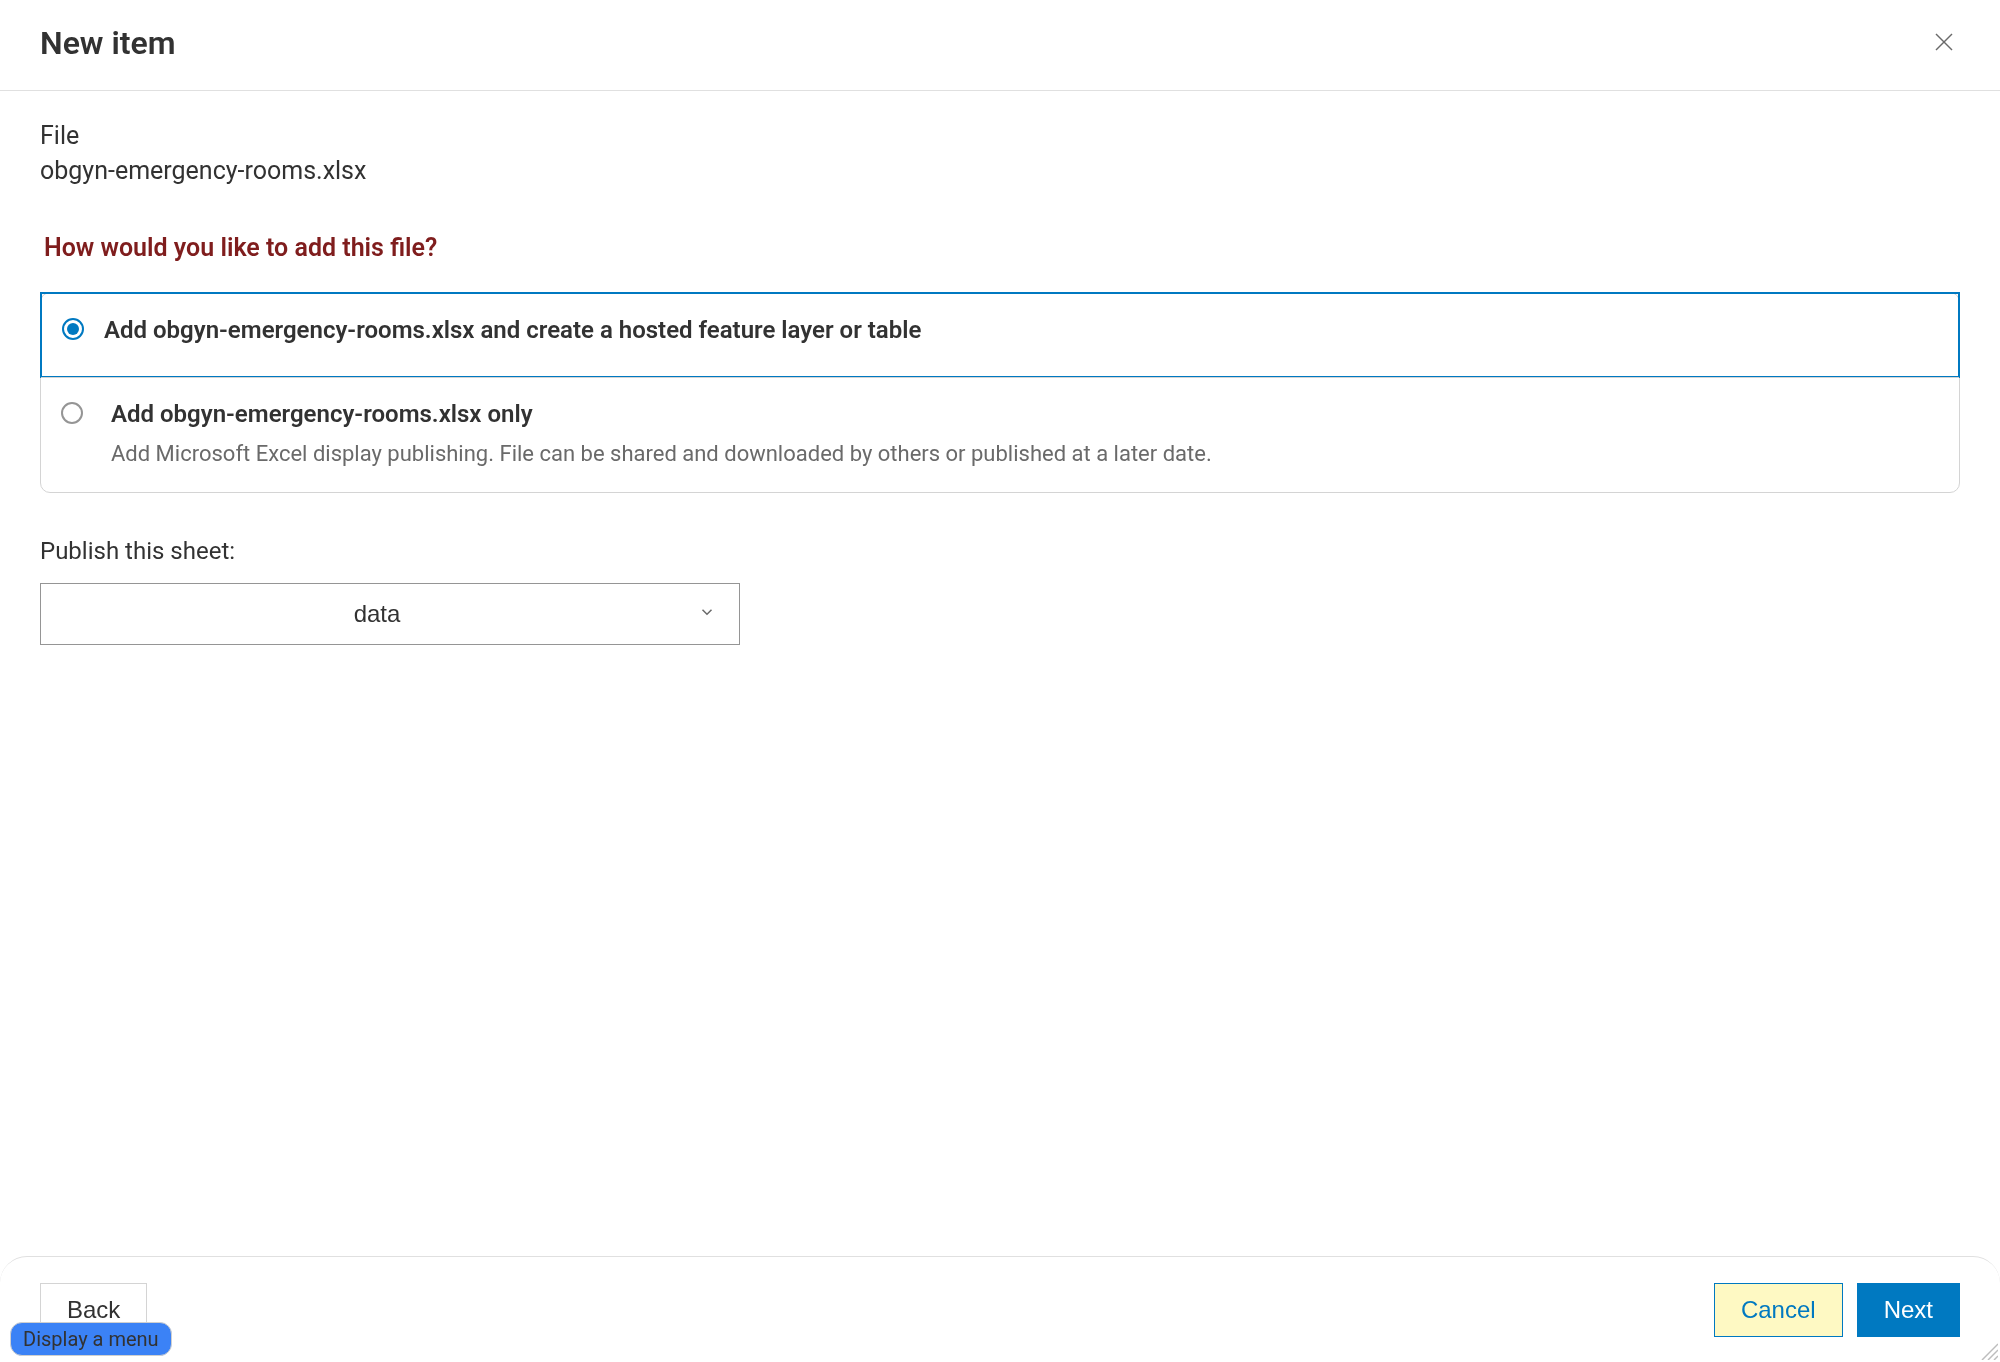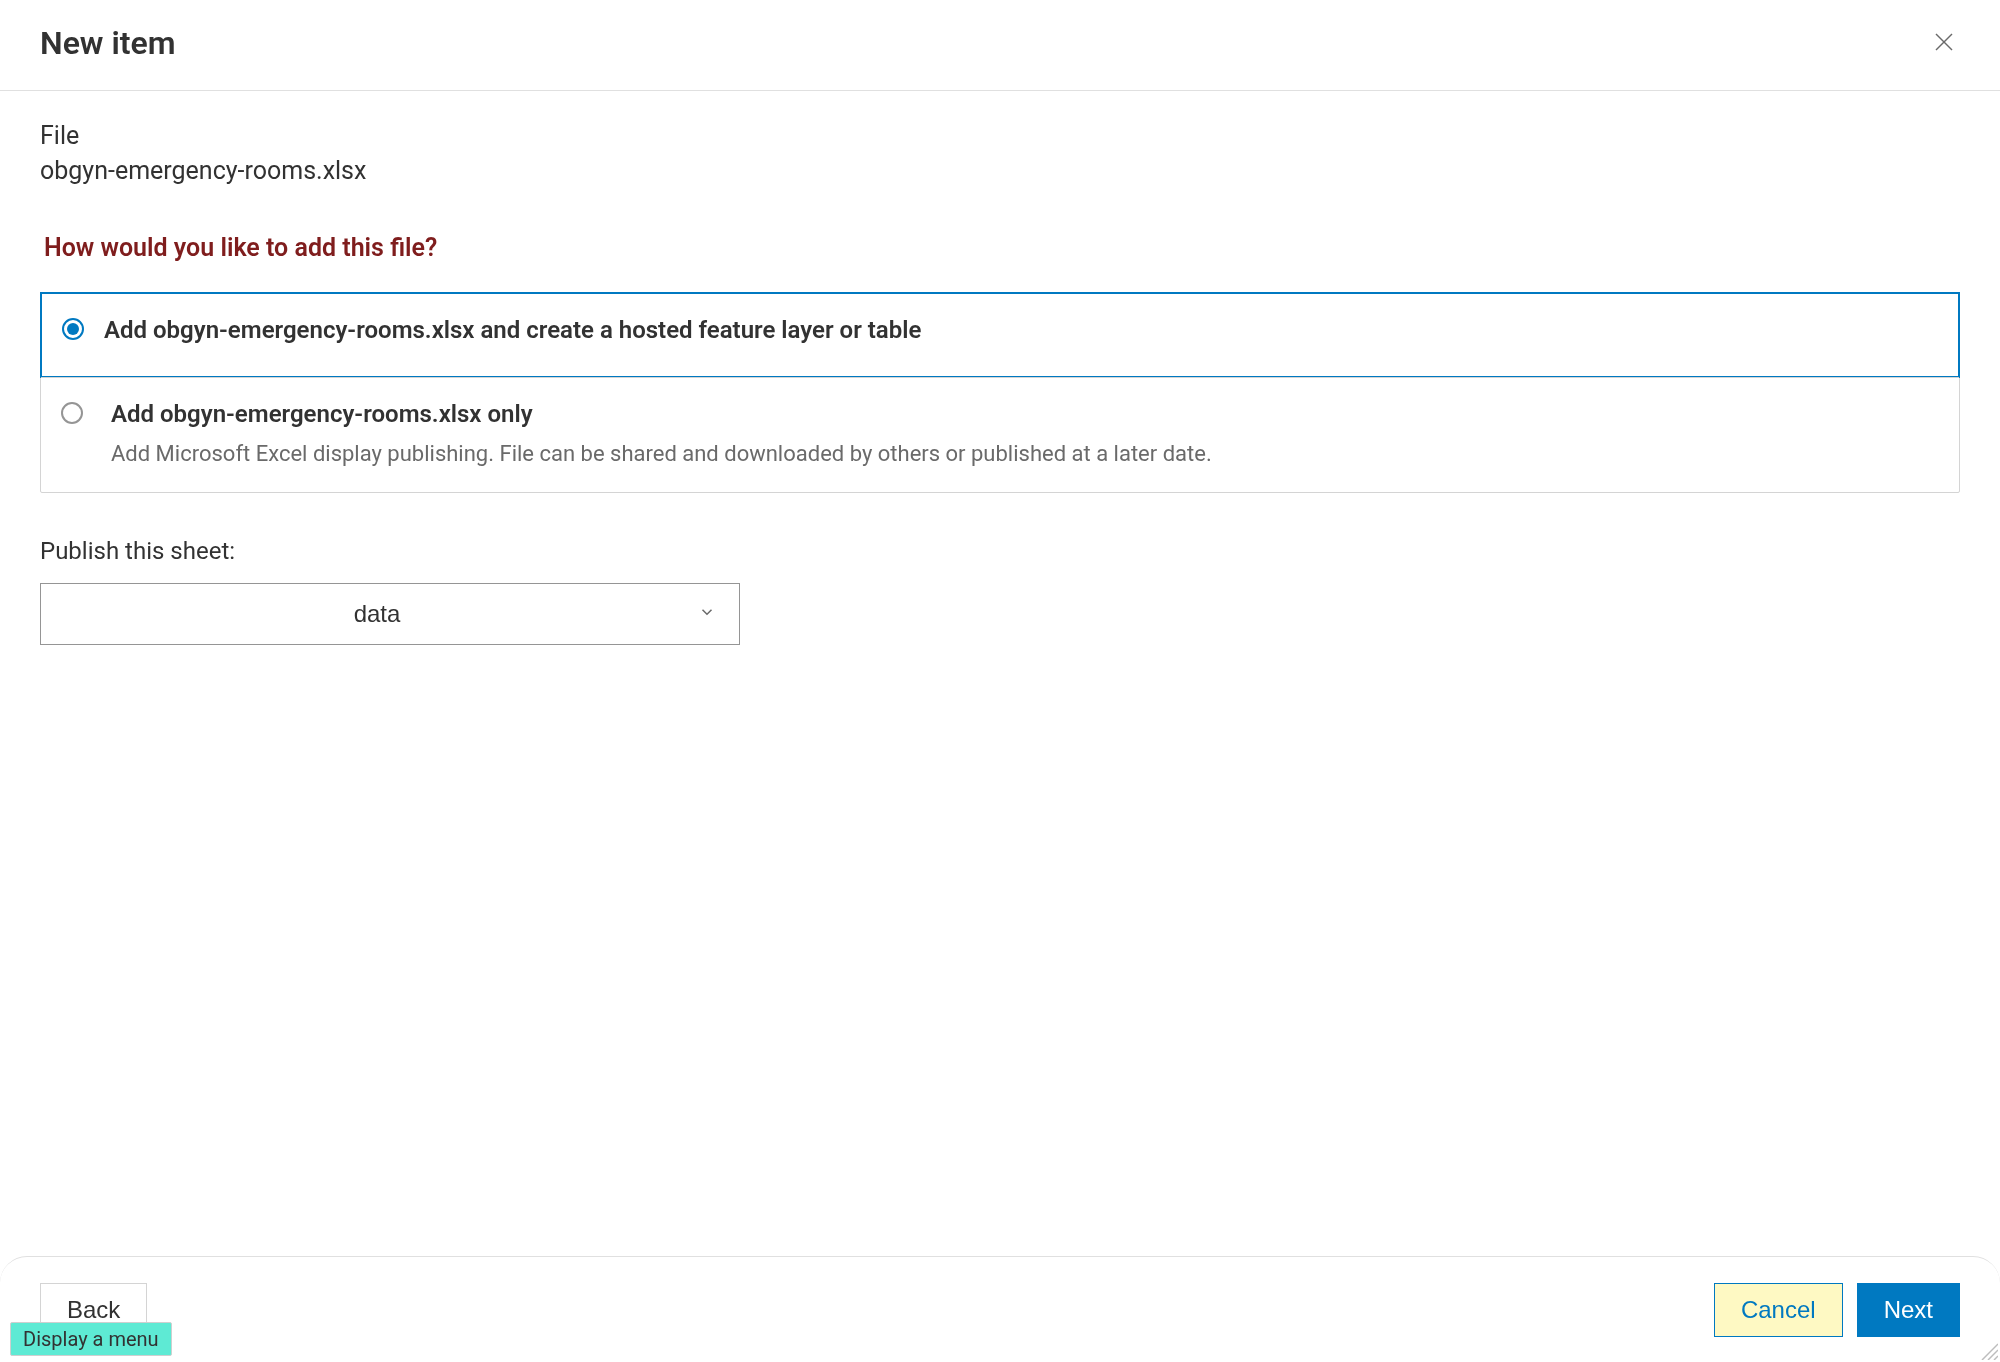--- a/index.html
+++ b/index.html
@@ -58,21 +58,21 @@
     }
     .question {
       font-size: 25px;
       font-weight: 600;
       color: #7f1d1d;
       margin-bottom: 30px;
       padding-left: 4px;
     }
     .options {
       border: 1px solid #d4d4d4;
-      border-radius: 2px;
+      border-radius: 10px;
     }
     .option {
       display: flex;
       align-items: flex-start;
       padding: 22px 22px 22px 20px;
       cursor: pointer;
     }
     .option.selected {
       border: 2px solid #0079c1;
       margin: -1px;
@@ -199,26 +199,26 @@
     }
     .btn-next {
       border: 1px solid #0079c1;
       background: #0079c1;
       color: #ffffff;
     }
     .status-hint {
       position: absolute;
       bottom: 6px;
       left: 10px;
-      background: #5eead4;
+      background: #3b82f6;
       color: #323232;
       font-size: 20px;
       padding: 4px 12px;
       border: 1px solid #cfcfcf;
-      border-radius: 2px;
+      border-radius: 12px;
     }
     .resize-grip {
       position: absolute;
       bottom: 2px;
       right: 2px;
       width: 22px;
       height: 22px;
     }
     .resize-grip svg {
       width: 22px;

